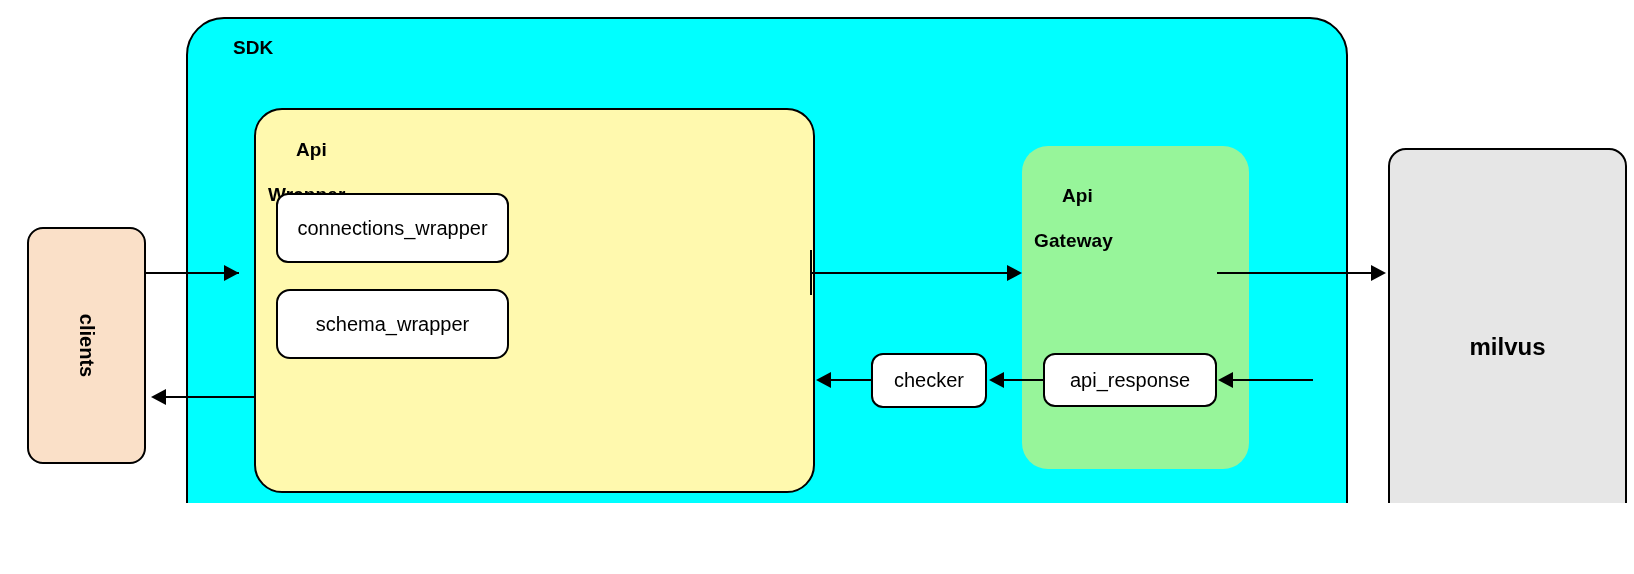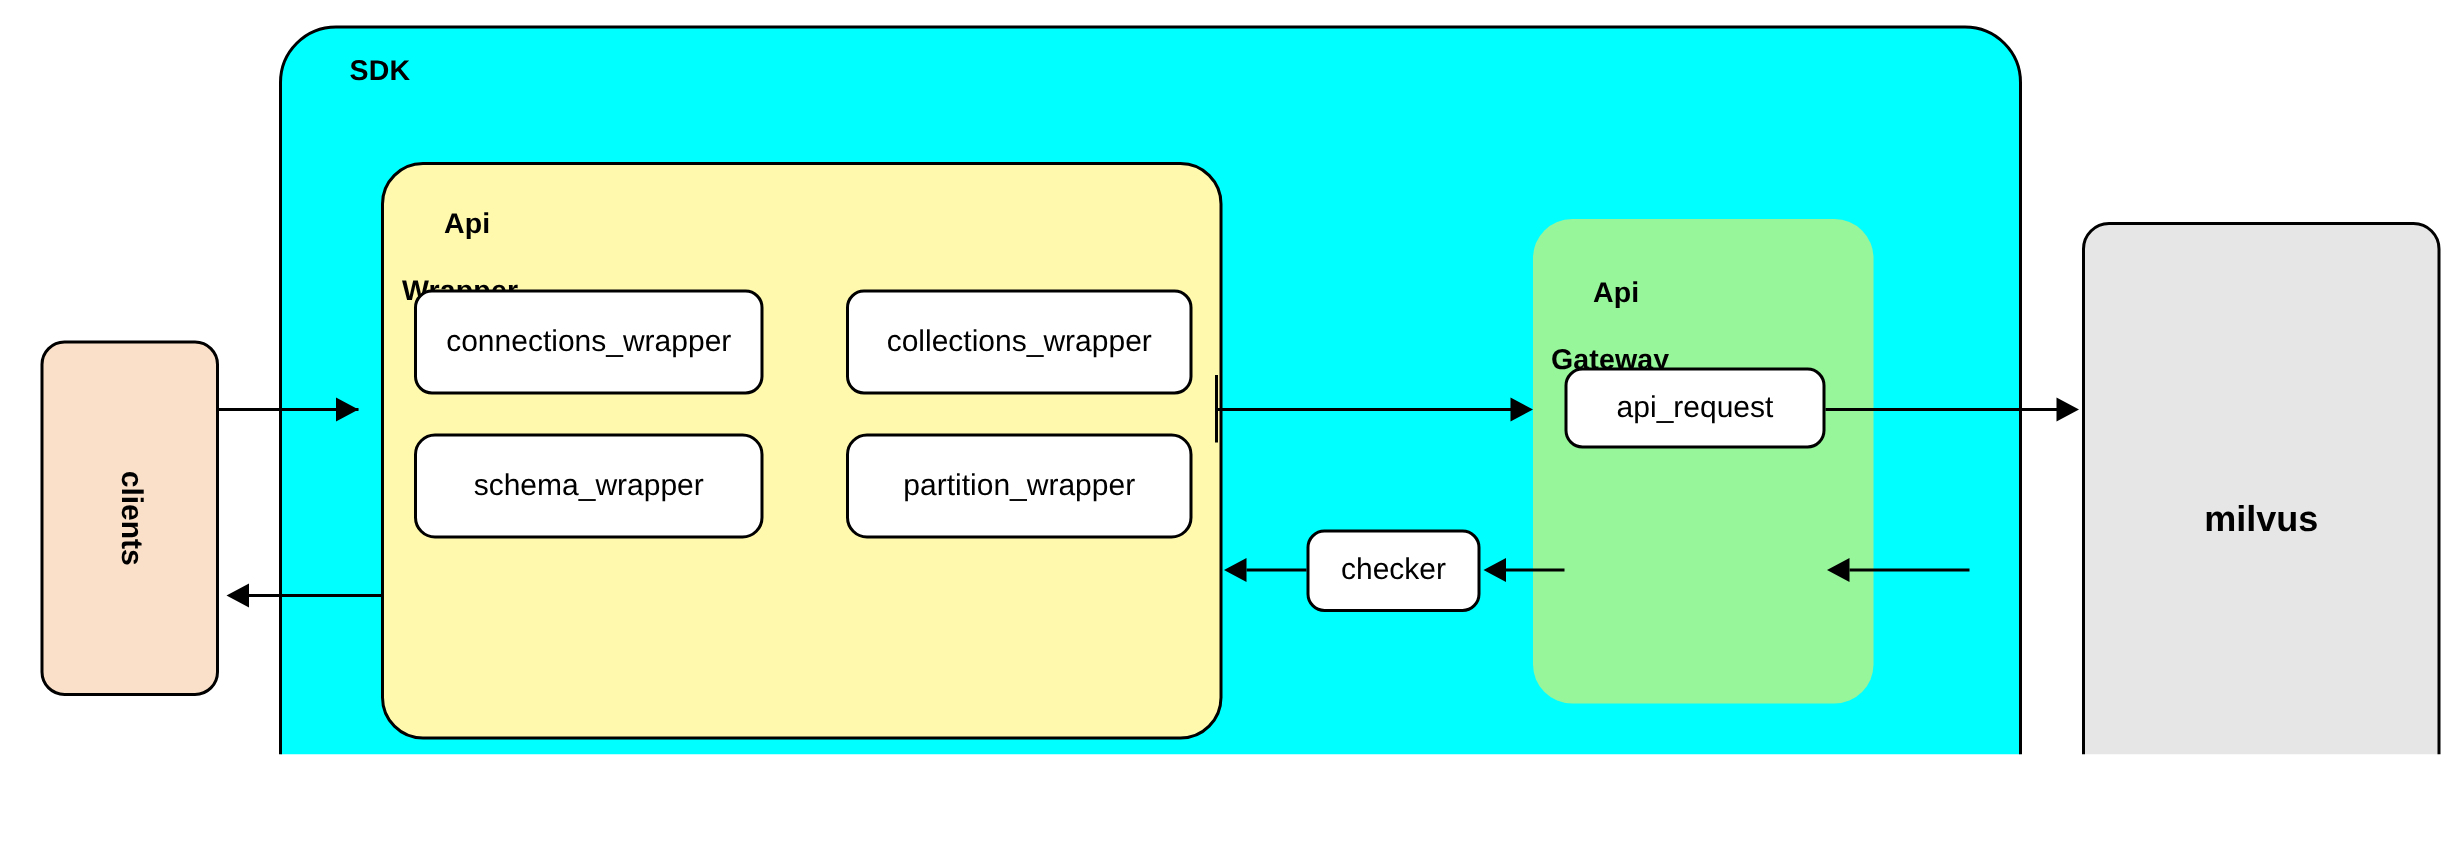--- a/index.html
+++ b/index.html
@@ -156,27 +156,25 @@
   <div class="lbl group-title title-gate">
     <span class="l1">Api</span>
     <span class="l2">Gateway</span>
   </div>
 
   <div class="box node clients-node">
     <span class="rot">clients</span>
   </div>
 
   <div class="box node w-col1 w-row1">connections_wrapper</div>
-  <div class="box node w-col2 w-row1">collections_wrapper</div>
   <div class="box node w-col1 w-row2">schema_wrapper</div>
-  <div class="box node w-col2 w-row2">partition_wrapper</div>
 
   <div class="box node checker-node">checker</div>
 
-  <div class="box node gw-node gw-row1">api_request</div>
+  <div class="box node gw-node gw-row2">api_response</div>
 
   <div class="box node milvus-node">milvus</div>
 
   <div class="conn" style="left:135px; top:272px; width:93px;"></div>
   <div class="arrowhead arrow-right" style="left:213px; top:265px;"></div>
 
   <div class="conn" style="left:155px; top:396px; width:88px;"></div>
   <div class="arrowhead arrow-left" style="left:140px; top:389px;"></div>
 
   <div class="conn" style="left:800px; top:272px; width:200px;"></div>

